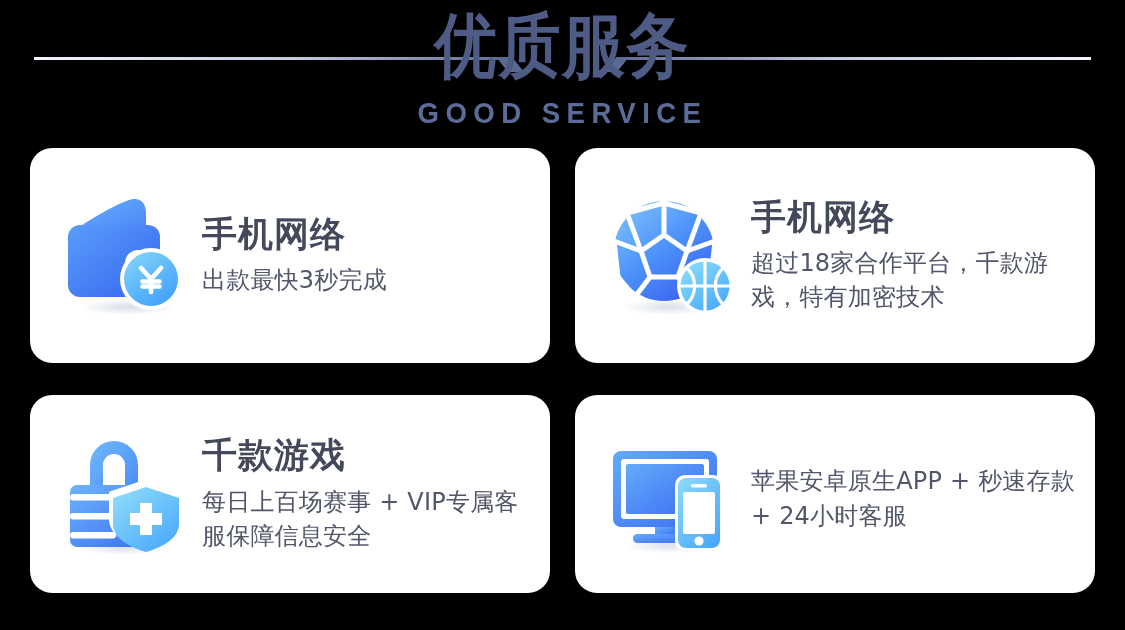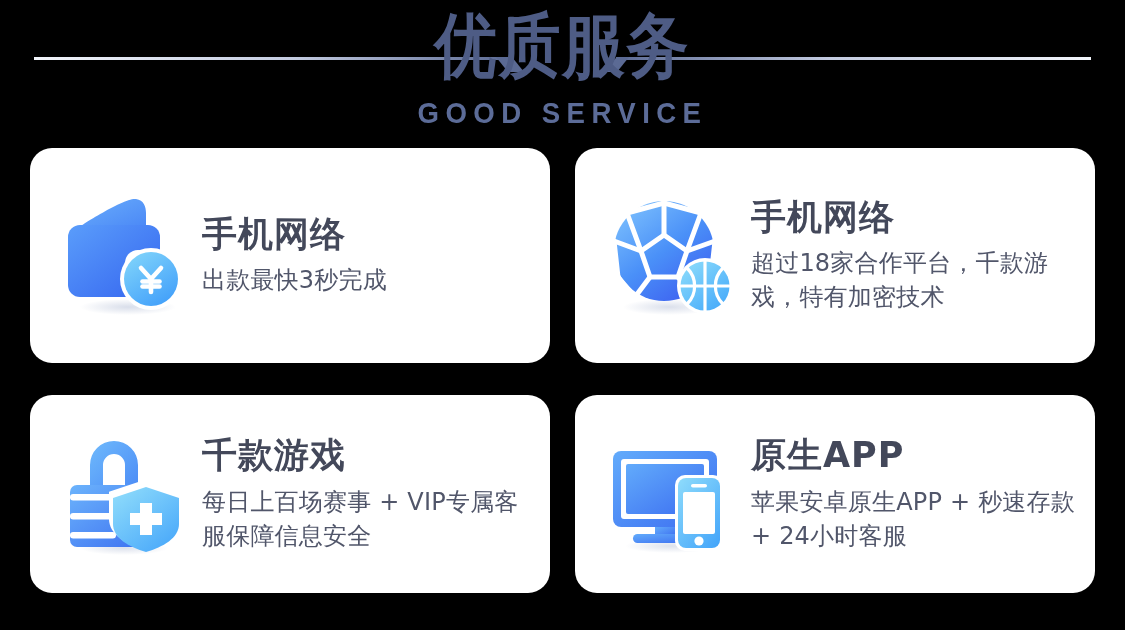--- a/index.html
+++ b/index.html
@@ -271,19 +271,18 @@
           <rect x="48" y="98" width="20" height="10" fill="url(#monG)"></rect>
           <rect x="26" y="105" width="64" height="9" rx="4.5" fill="url(#monG)"></rect>
           <rect x="68" y="46" width="48" height="76" rx="10" fill="#ffffff"></rect>
           <rect x="71" y="49" width="42" height="70" rx="8" fill="url(#phoneG)"></rect>
           <rect x="84" y="55" width="16" height="3.6" rx="1.8" fill="#ffffff"></rect>
           <rect x="76" y="63" width="32" height="42" rx="2" fill="#ffffff"></rect>
           <circle cx="92" cy="112" r="4.6" fill="#ffffff"></circle>
         </svg>
       </div>
       <div class="card-text">
-        <div class="card-title">原生APP</div>
         <div class="card-sub">苹果安卓原生APP + 秒速存款 + 24小时客服</div>
       </div>
     </div>
 
   </div>
 </div>
 
 </body></html>

